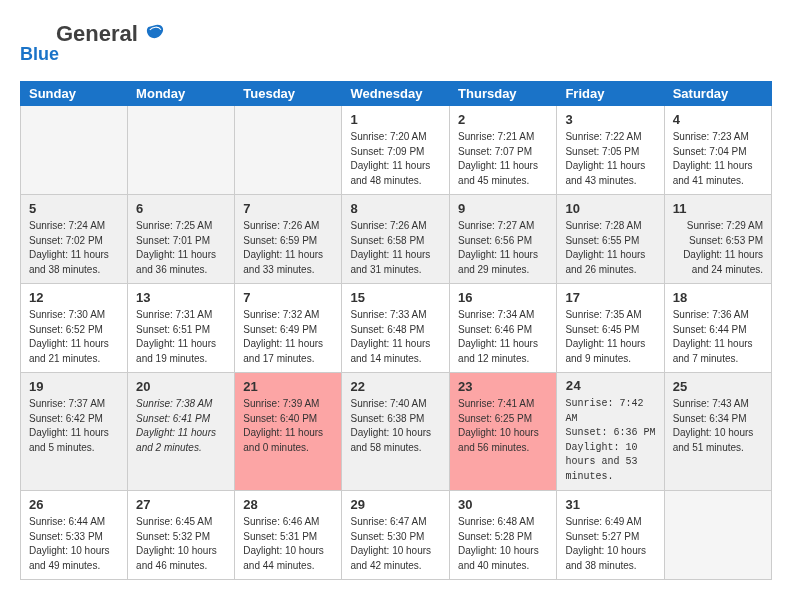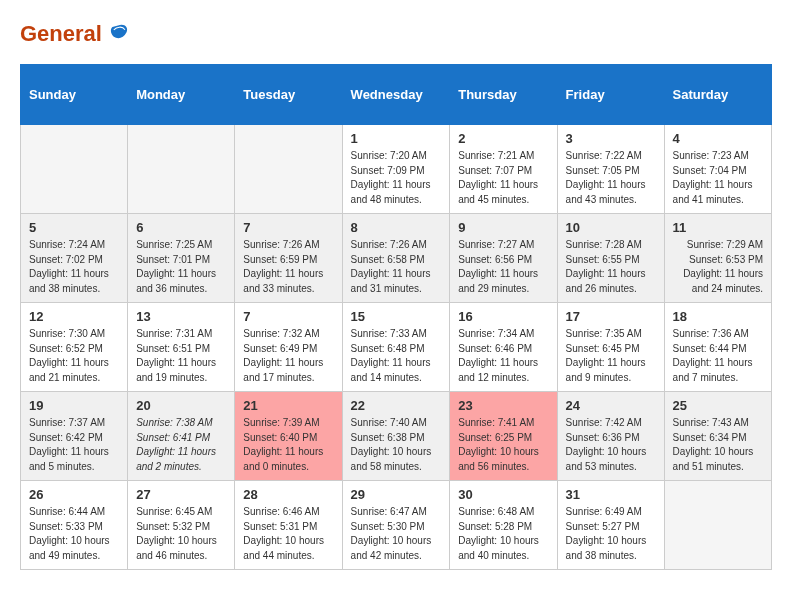--- a/index.html
+++ b/index.html
@@ -44,21 +44,21 @@
     }
     .calendar {
       width: 100%;
       border-collapse: collapse;
       border: 1px solid #ccc;
     }
     .calendar th {
       background-color: #1a73c8;
       color: #fff;
       text-align: left;
-      padding: 22px 8px;
+      padding: 4px 8px;
       font-size: 13px;
       border: 1px solid #1a73c8;
     }
     .calendar td {
       vertical-align: top;
       padding: 6px 8px;
       font-size: 10.5px;
       color: #333;
       border: 1px solid #ccc;
       width: 108px;
@@ -78,27 +78,28 @@
     }
   </style>
 </head>
 <body>
 
 <div class="header">
   <div class="logo">
     <div>
       <div style="display:flex;align-items:center;">
         <span class="logo-text">
-          <span style="color:#c2410c;">General</span>
+          <span style="color:#404040;margin-left:36px;">General</span>
         </span>
         <svg width="28" height="28" viewBox="0 0 40 40" style="margin-left:2px;">
           <path d="M20 8 C28 4, 36 10, 32 18 C28 26, 20 28, 14 24 C10 20, 8 14, 12 10 Z" fill="#1a73c8"></path>
           <path d="M14 14 C18 10, 26 8, 30 14" fill="none" stroke="#fff" stroke-width="1.5"></path>
         </svg>
       </div>
+      <div style="color:#1a73c8;font-size:18px;font-weight:bold;margin-top:-4px;">Blue</div>
     </div>
   </div>
   <div class="title-block">
     <h1></h1>
     <h2></h2>
   </div>
 </div>
 
 <table class="calendar">
   <thead>
@@ -254,21 +255,21 @@
           <div class="day-info" style="white-space: pre-line;">Sunrise: 7:40 AM
 Sunset: 6:38 PM
 Daylight: 10 hours and 58 minutes.</div>
         </td>
         <td style="background-color: #fca5a5;">
           <span class="day-number">23</span>
           <div class="day-info" style="white-space: pre-line;">Sunrise: 7:41 AM
 Sunset: 6:25 PM
 Daylight: 10 hours and 56 minutes.</div>
         </td>
-        <td style="background-color: rgb(240, 240, 240);">
+        <td style="background-color: rgb(240, 240, 240); font-family: Liberation Mono, monospace;">
           <span class="day-number">24</span>
           <div class="day-info" style="white-space: pre-line;">Sunrise: 7:42 AM
 Sunset: 6:36 PM
 Daylight: 10 hours and 53 minutes.</div>
         </td>
         <td style="background-color: rgb(240, 240, 240);">
           <span class="day-number">25</span>
           <div class="day-info" style="white-space: pre-line;">Sunrise: 7:43 AM
 Sunset: 6:34 PM
 Daylight: 10 hours and 51 minutes.</div>

